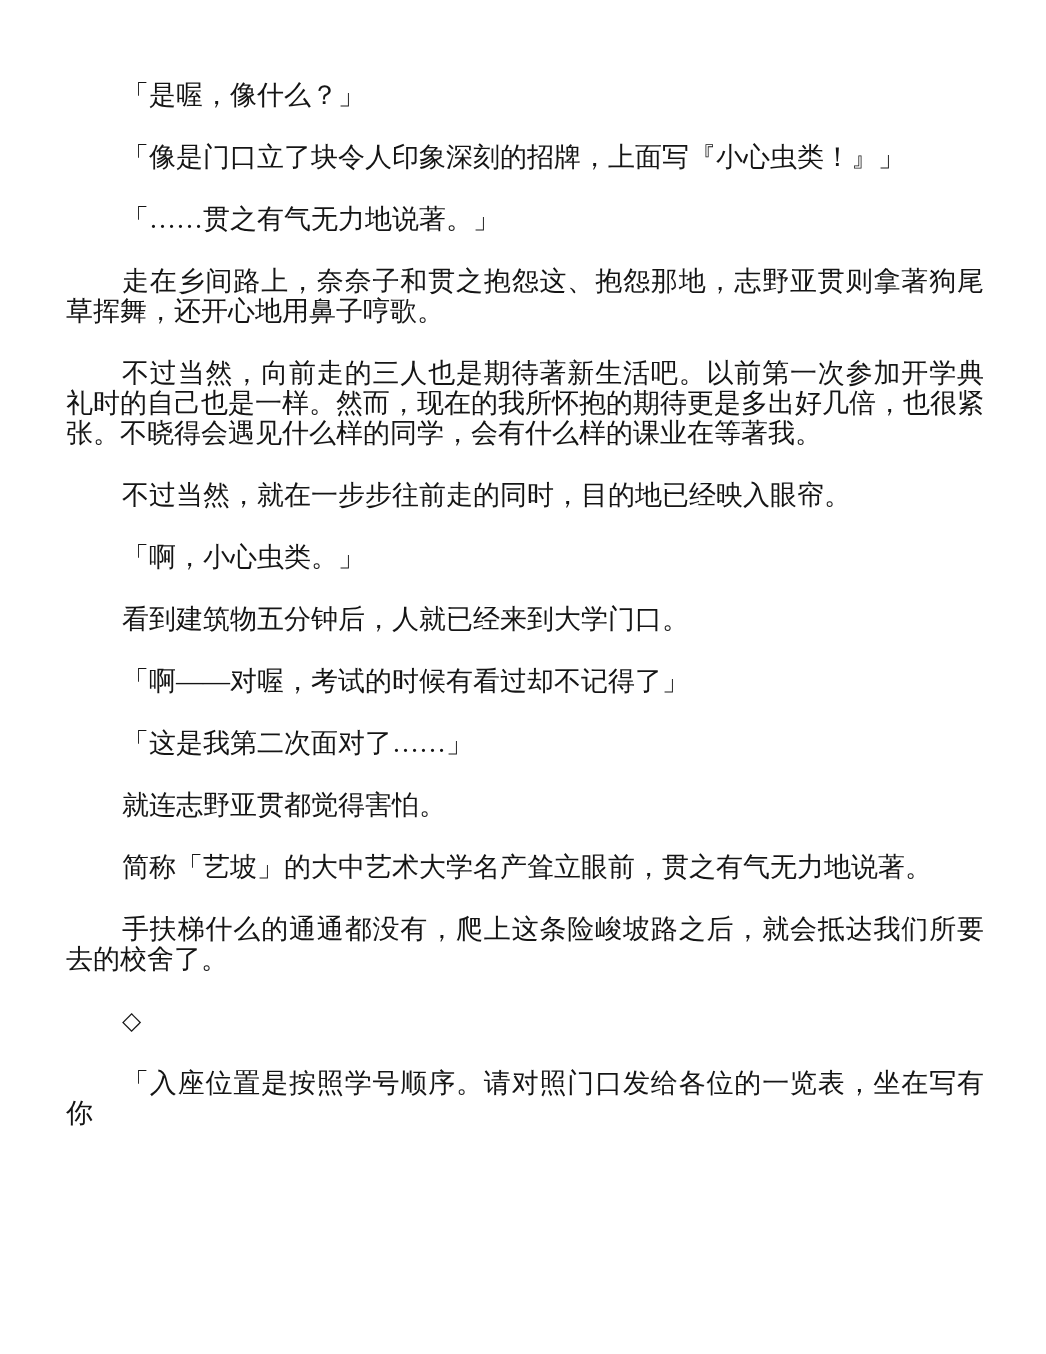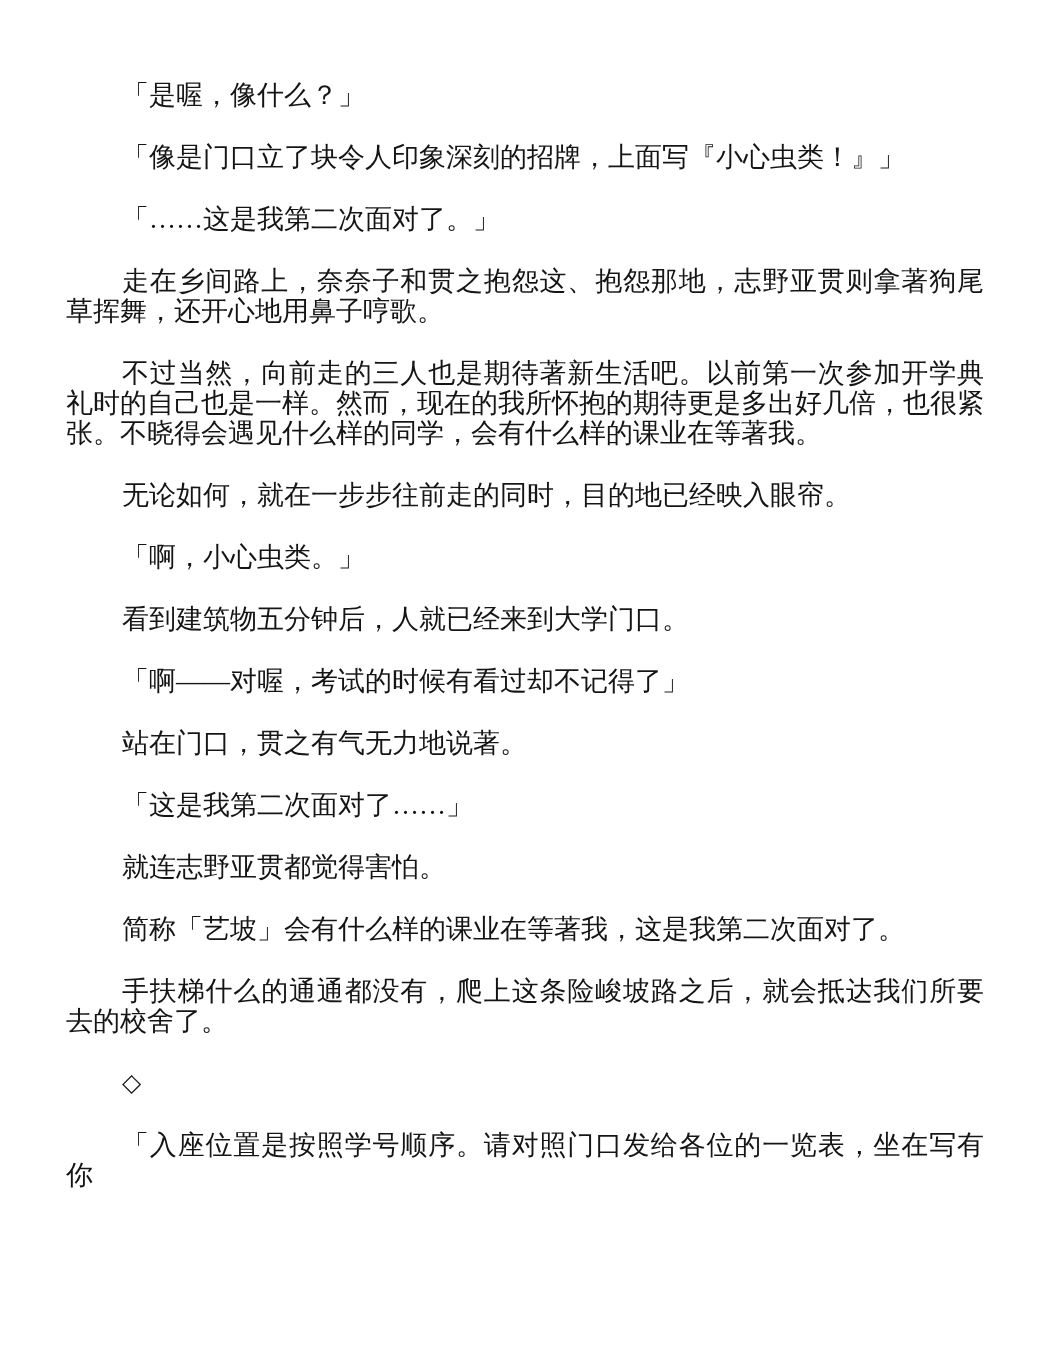--- a/index.html
+++ b/index.html
@@ -32,27 +32,26 @@
   .page p.scene-break {
     font-size: 25px;
   }
 </style>
 </head>
 <body>
 
 <div class="page">
   <p>「是喔，像什么？」</p>
   <p>「像是门口立了块令人印象深刻的招牌，上面写『小心虫类！』」</p>
-  <p>「……这是我第二次面对了。」</p>
+  <p>「……贯之有气无力地说著。」</p>
   <p>走在乡间路上，奈奈子和贯之抱怨这、抱怨那地，志野亚贯则拿著狗尾草挥舞，还开心地用鼻子哼歌。</p>
   <p>不过当然，向前走的三人也是期待著新生活吧。以前第一次参加开学典礼时的自己也是一样。然而，现在的我所怀抱的期待更是多出好几倍，也很紧张。不晓得会遇见什么样的同学，会有什么样的课业在等著我。</p>
-  <p>无论如何，就在一步步往前走的同时，目的地已经映入眼帘。</p>
+  <p>不过当然，就在一步步往前走的同时，目的地已经映入眼帘。</p>
   <p>「啊，小心虫类。」</p>
   <p>看到建筑物五分钟后，人就已经来到大学门口。</p>
   <p>「啊——对喔，考试的时候有看过却不记得了」</p>
-  <p>站在门口，贯之有气无力地说著。</p>
   <p>「这是我第二次面对了……」</p>
   <p>就连志野亚贯都觉得害怕。</p>
-  <p>简称「艺坡」会有什么样的课业在等著我，这是我第二次面对了。</p>
+  <p>简称「艺坡」的大中艺术大学名产耸立眼前，贯之有气无力地说著。</p>
   <p>手扶梯什么的通通都没有，爬上这条险峻坡路之后，就会抵达我们所要去的校舍了。</p>
   <p class="scene-break">◇</p>
   <p>「入座位置是按照学号顺序。请对照门口发给各位的一览表，坐在写有你</p>
 </div>
 
 </body></html>

